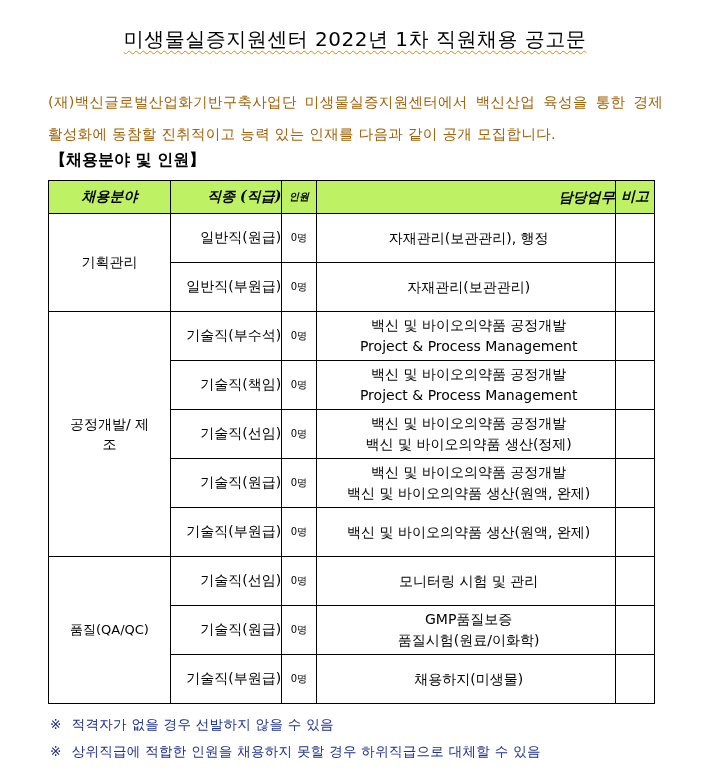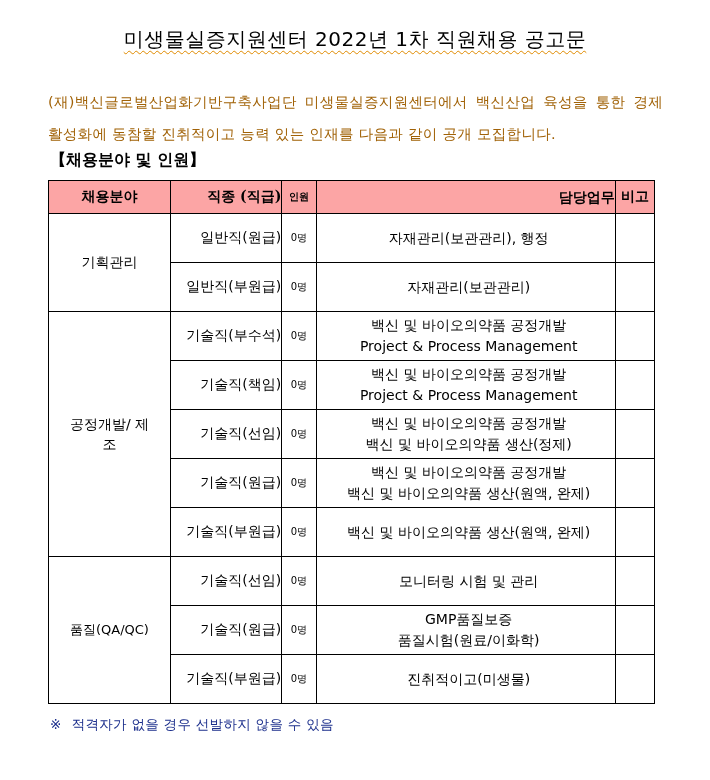--- a/index.html
+++ b/index.html
@@ -7,21 +7,21 @@
          font-family:"DejaVu Sans", "Liberation Sans", sans-serif; color:#000; }
   .title { position:absolute; left:0; top:26px; width:710px; text-align:center;
            font-size:20px; font-weight:normal; letter-spacing:0.5px; }
   .squig { text-decoration: underline wavy #e08a00; text-decoration-thickness:1px; text-underline-offset:4px; }
   .intro { position:absolute; left:48px; top:86px; width:615px; font-size:14.5px; line-height:32px;
            letter-spacing:0.3px; color:#a16207; text-align:justify; }
   .section { position:absolute; left:50px; top:150px; font-family:"DejaVu Serif","Liberation Serif",serif;
              font-weight:bold; font-size:16px; }
   table { position:absolute; left:48px; top:180px; border-collapse:collapse; width:607px; }
   td, th { border:1.5px solid #000; padding:0; font-size:14px; }
-  th { background:#fca5a5; height:32px; font-family:"DejaVu Serif","Liberation Serif",serif; font-weight:bold; font-size:14px; }
+  th { background:#bef264; height:32px; font-family:"DejaVu Serif","Liberation Serif",serif; font-weight:bold; font-size:14px;font-style:italic; }
   td { height:48px; }
   .c-field { width:97px; text-align:center; }
   .c-pos { width:121px; text-align:right; }
   .c-num { width:36px; text-align:center; font-size:10px; }
   .c-duty { width:306px; text-align:center; padding-left:6px; line-height:21px; }
   .c-note { width:41px; }
   .notes { position:absolute; left:50px; top:711px; font-size:13.5px; color:#1c2f8c; line-height:27px; letter-spacing:0.3px; }
   .mark { margin-right:10px; }
 </style>
 </head>
@@ -128,23 +128,24 @@
       <td class="c-duty">
           <div>GMP품질보증</div>
           <div>품질시험(원료/이화학)</div>
         </td>
       <td class="c-note"></td>
     </tr>
     <tr>
       <td class="c-pos">기술직(부원급)</td>
       <td class="c-num">0명</td>
       <td class="c-duty">
-          <div>진취적이고(미생물)</div>
+          <div>채용하지(미생물)</div>
           <div></div>
         </td>
       <td class="c-note"></td>
     </tr>
   </tbody>
 </table>
 
 <div class="notes">
   <div><span class="mark">※</span><span>적격자가 없을 경우 선발하지 않을 수 있음</span></div>
+  <div><span class="mark">※</span><span>상위직급에 적합한 인원을 채용하지 못할 경우 하위직급으로 대체할 수 있음</span></div>
 </div>
 
 </body></html>

